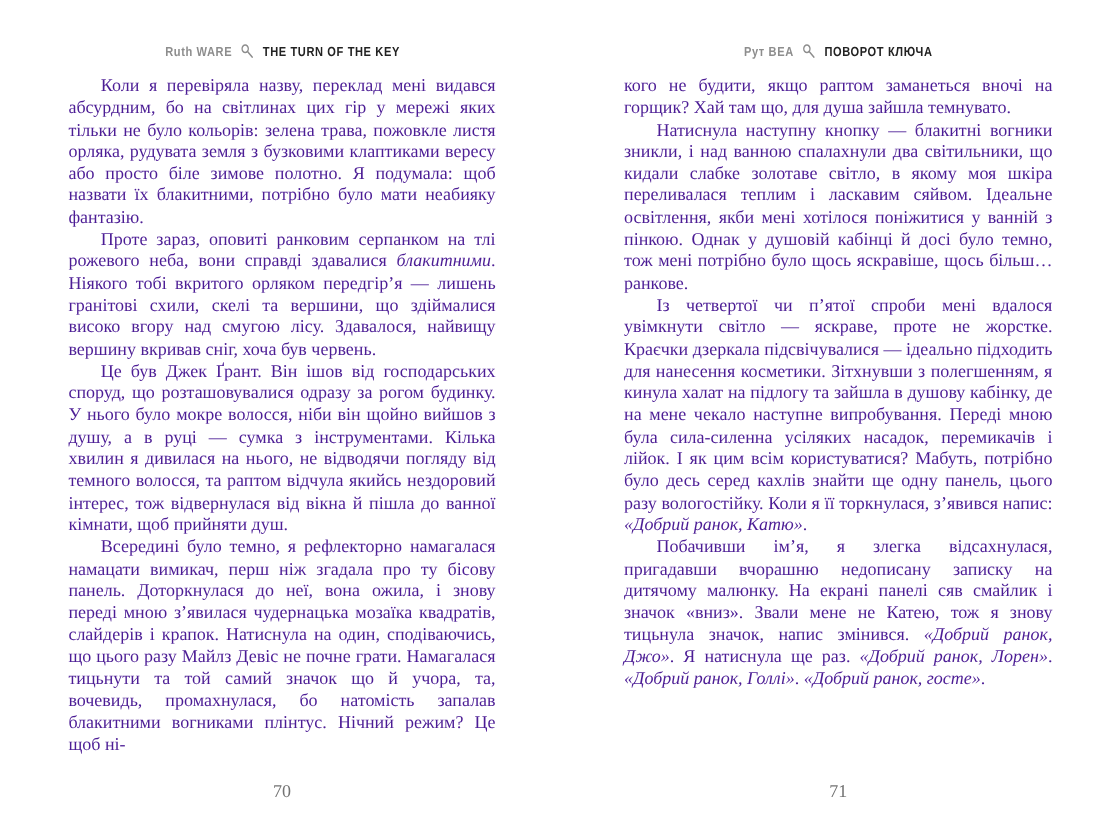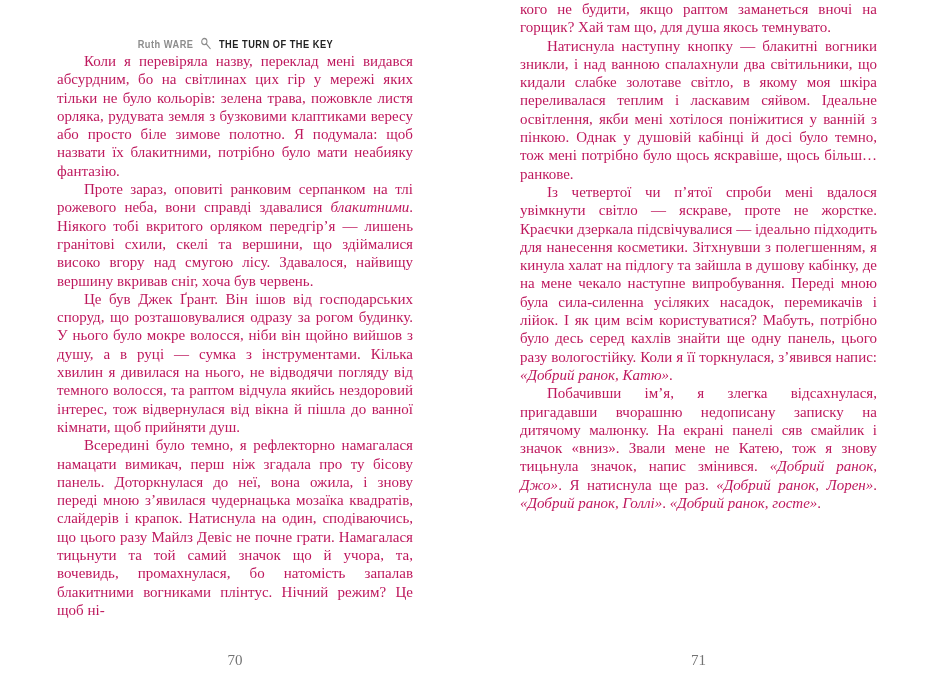--- a/index.html
+++ b/index.html
@@ -42,24 +42,25 @@
     transform-origin: center;
   }
   .rh-author { color: #8d8d8d; font-weight: bold; }
   .rh-title  { color: #222222; font-weight: bold; }
   .rh-orn {
     vertical-align: -2px;
     margin: 0 5px;
   }
 
   .body-text {
+    margin-top: 11px;
     font-size: 15px;
     line-height: 18.3px;
     text-align: justify;
-    color: #be185d;
+    color: #4c1d95;
   }
   .body-text p {
     margin: 0;
     padding: 0;
     text-indent: 27px;
   }
   .body-text p.noindent { text-indent: 0; }
   .body-text em { font-style: italic; font-family: Liberation Serif, serif; }
 
   .folio {
@@ -91,22 +92,32 @@
     <div class="body-text">
         <p><span>Коли я перевіряла назву, переклад мені видався абсурдним, бо на світлинах цих гір у мережі яких тільки не було кольорів: зелена трава, пожовкле листя орляка, рудувата земля з бузковими клаптиками вересу або просто біле зимове полотно. Я подумала: щоб назвати їх блакитними, потрібно було мати неабияку фантазію.</span></p>
         <p><span>Проте зараз, оповиті ранковим серпанком на тлі рожевого неба, вони справді здавалися </span><em>блакитними</em><span>. Ніякого тобі вкритого орляком передгір’я — лишень гранітові схили, скелі та вершини, що здіймалися високо вгору над смугою лісу. Здавалося, найвищу вершину вкривав сніг, хоча був червень.</span></p>
         <p><span>Це був Джек Ґрант. Він ішов від господарських споруд, що розташовувалися одразу за рогом будинку. У нього було мокре волосся, ніби він щойно вийшов з душу, а в руці — сумка з інструментами. Кілька хвилин я дивилася на нього, не відводячи погляду від темного волосся, та раптом відчула якийсь нездоровий інтерес, тож відвернулася від вікна й пішла до ванної кімнати, щоб прийняти душ.</span></p>
         <p><span>Всередині було темно, я рефлекторно намагалася намацати вимикач, перш ніж згадала про ту бісову панель. Доторкнулася до неї, вона ожила, і знову переді мною з’явилася чудернацька мозаїка квадратів, слайдерів і крапок. Натиснула на один, сподіваючись, що цього разу Майлз Девіс не почне грати. Намагалася тицьнути та той самий значок що й учора, та, вочевидь, промахнулася, бо натомість запалав блакитними вогниками плінтус. Нічний режим? Це щоб ні-</span></p>
       </div>
     <footer class="folio">70</footer>
   </section>
 
   <section class="page right">
+    <header class="running-head">
+      <span class="rh-inner">
+        <span class="rh-author">Рут ВЕА</span>
+        <svg class="rh-orn" width="13" height="13" viewBox="0 0 13 13">
+          <circle cx="4.4" cy="4.6" r="3.1" fill="none" stroke="#8d8d8d" stroke-width="1.3"></circle>
+          <line x1="6.8" y1="7.0" x2="11.4" y2="11.6" stroke="#8d8d8d" stroke-width="1.3" stroke-linecap="round"></line>
+        </svg>
+        <span class="rh-title">ПОВОРОТ КЛЮЧА</span>
+      </span>
+    </header>
     <div class="body-text">
-        <p class="noindent"><span>кого не будити, якщо раптом заманеться вночі на горщик? Хай там що, для душа якось темнувато.</span></p>
+        <p class="noindent"><span>кого не будити, якщо раптом заманеться вночі на горщик? Хай там що, для душа зайшла темнувато.</span></p>
         <p><span>Натиснула наступну кнопку — блакитні вогники зникли, і над ванною спалахнули два світильники, що кидали слабке золотаве світло, в якому моя шкіра переливалася теплим і ласкавим сяйвом. Ідеальне освітлення, якби мені хотілося поніжитися у ванній з пінкою. Однак у душовій кабінці й досі було темно, тож мені потрібно було щось яскравіше, щось більш… ранкове.</span></p>
         <p><span>Із четвертої чи п’ятої спроби мені вдалося увімкнути світло — яскраве, проте не жорстке. Краєчки дзеркала підсвічувалися — ідеально підходить для нанесення косметики. Зітхнувши з полегшенням, я кинула халат на підлогу та зайшла в душову кабінку, де на мене чекало наступне випробування. Переді мною була сила-силенна усіляких насадок, перемикачів і лійок. І як цим всім користуватися? Мабуть, потрібно було десь серед кахлів знайти ще одну панель, цього разу вологостійку. Коли я її торкнулася, з’явився напис: </span><em>«Добрий ранок, Катю»</em><span>.</span></p>
         <p><span>Побачивши ім’я, я злегка відсахнулася, пригадавши вчорашню недописану записку на дитячому малюнку. На екрані панелі сяв смайлик і значок «вниз». Звали мене не Катею, тож я знову тицьнула значок, напис змінився. </span><em>«Добрий ранок, Джо»</em><span>. Я натиснула ще раз. </span><em>«Добрий ранок, Лорен»</em><span>. </span><em>«Добрий ранок, Голлі»</em><span>. </span><em>«Добрий ранок, госте»</em><span>.</span></p>
       </div>
     <footer class="folio">71</footer>
   </section>
 
 </div>
 
 </body></html>

